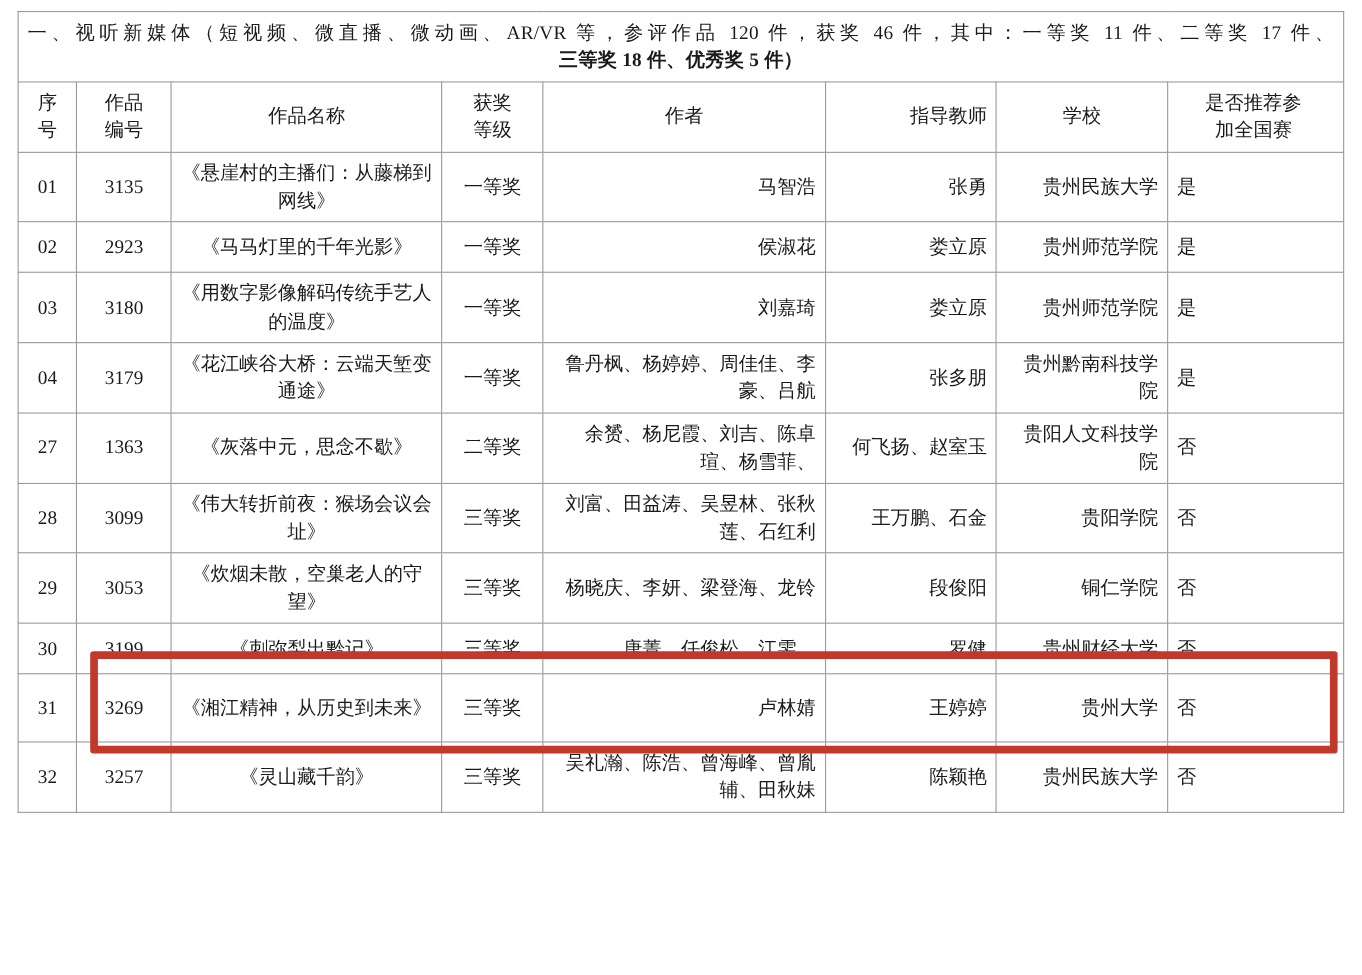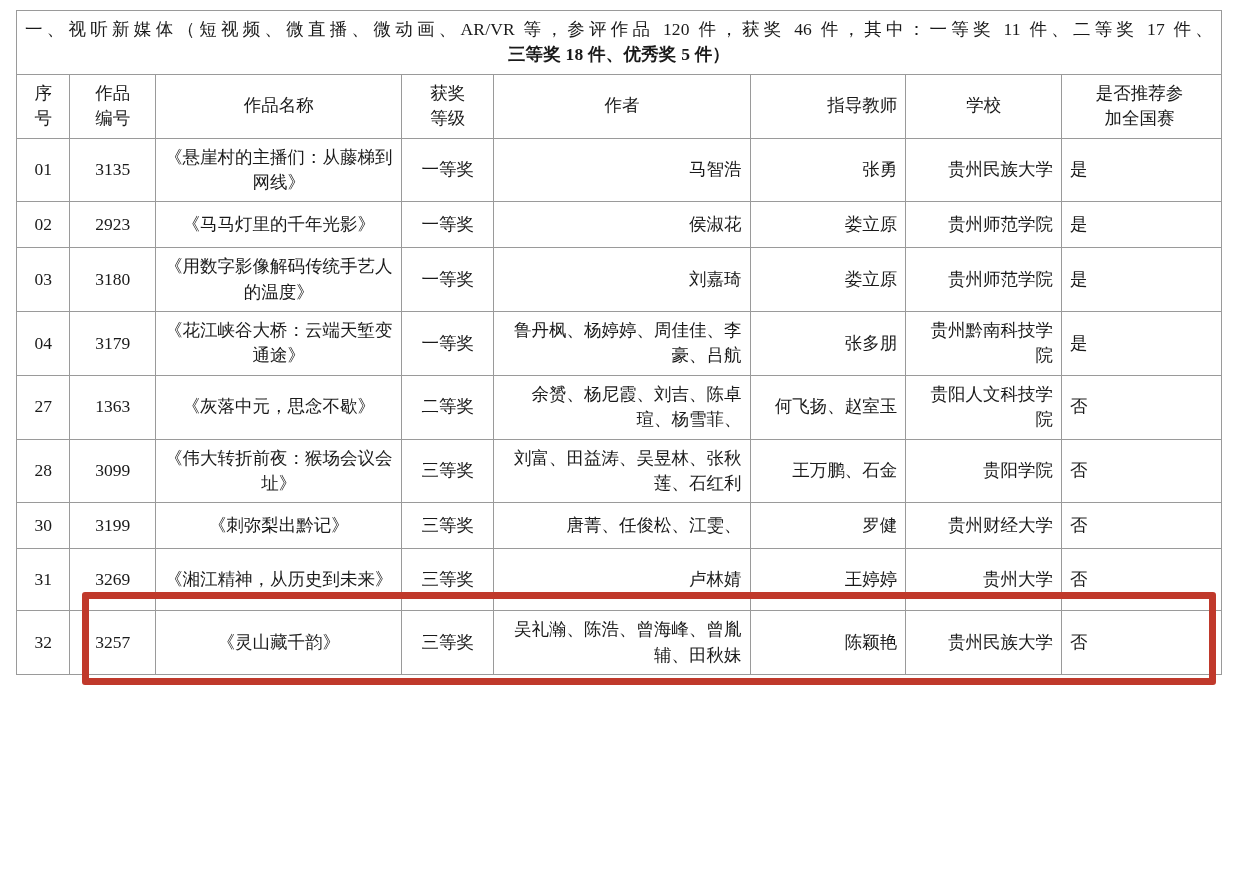--- a/index.html
+++ b/index.html
@@ -203,20 +203,30 @@
       <td class="c-no">28</td>
       <td class="c-code">3099</td>
       <td class="c-title">《伟大转折前夜：猴场会议会址》</td>
       <td class="c-level">三等奖</td>
       <td class="c-author">刘富、田益涛、吴昱林、张秋莲、石红利</td>
       <td class="c-teacher">王万鹏、石金</td>
       <td class="c-school">贵阳学院</td>
       <td class="c-rec">否</td>
     </tr>
 
+    <tr class="row-tall">
+      <td class="c-no">29</td>
+      <td class="c-code">3053</td>
+      <td class="c-title">《炊烟未散，空巢老人的守望》</td>
+      <td class="c-level">三等奖</td>
+      <td class="c-author">杨晓庆、李妍、梁登海、龙铃</td>
+      <td class="c-teacher">段俊阳</td>
+      <td class="c-school">铜仁学院</td>
+      <td class="c-rec">否</td>
+    </tr>
 
     <tr class="row-short">
       <td class="c-no">30</td>
       <td class="c-code">3199</td>
       <td class="c-title">《刺弥梨出黔记》</td>
       <td class="c-level">三等奖</td>
       <td class="c-author">唐菁、任俊松、江雯、</td>
       <td class="c-teacher">罗健</td>
       <td class="c-school">贵州财经大学</td>
       <td class="c-rec">否</td>

